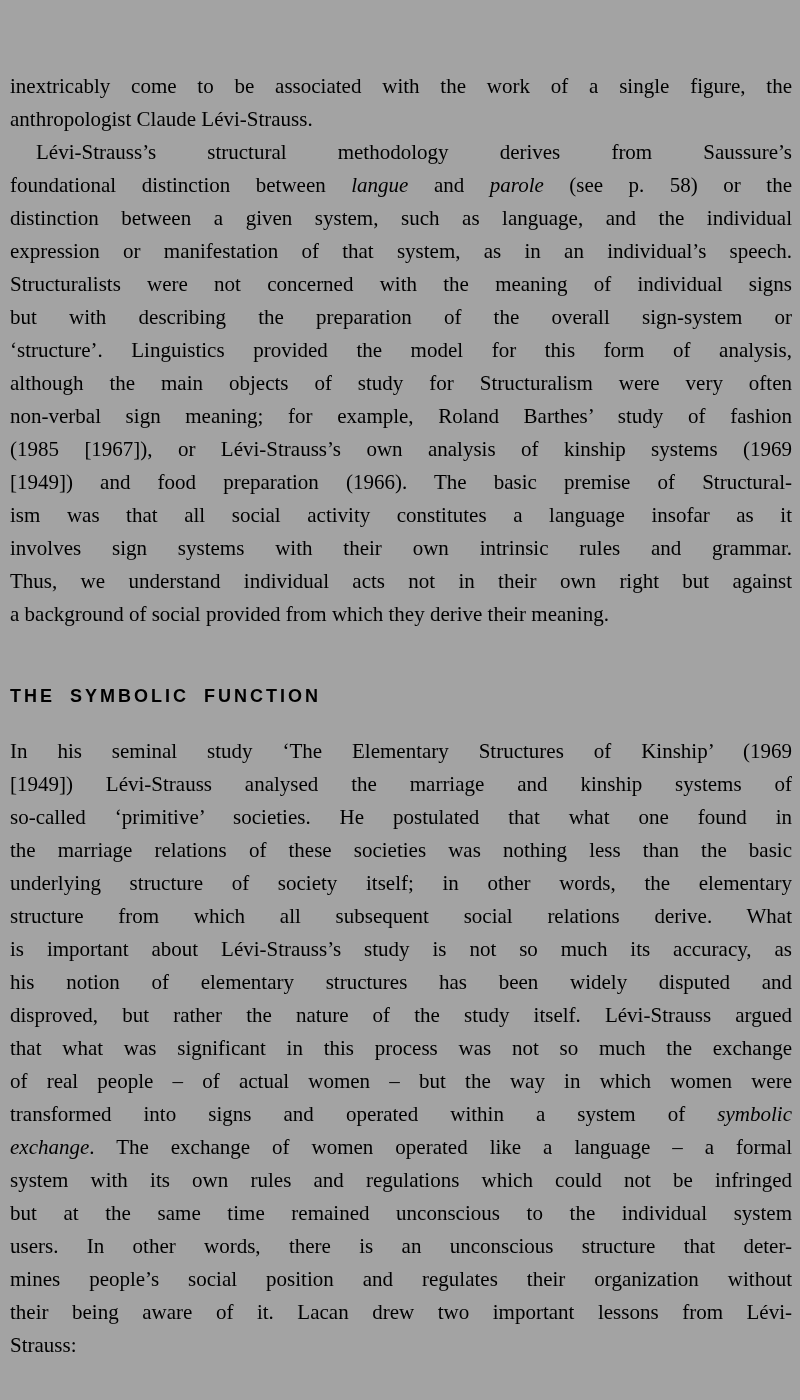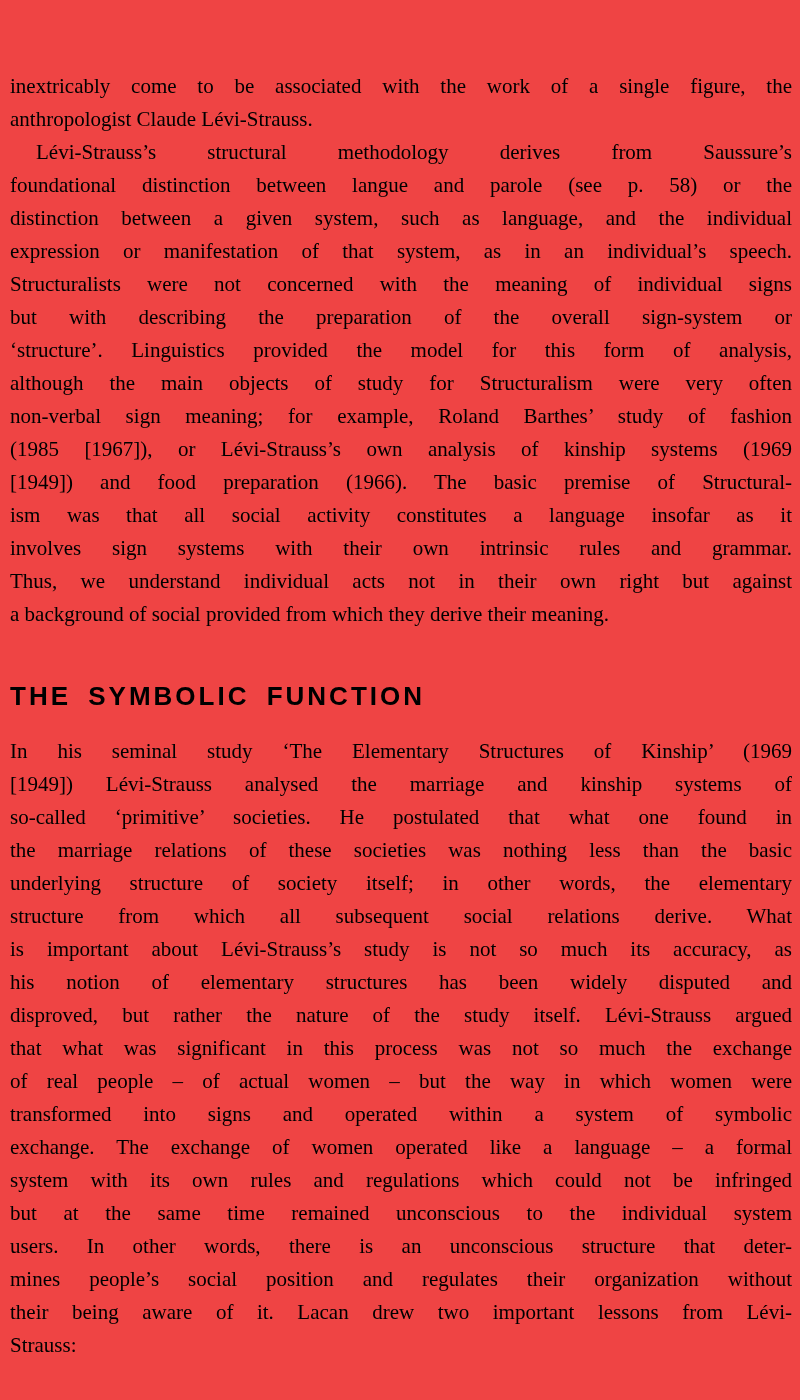--- a/index.html
+++ b/index.html
@@ -1,20 +1,20 @@
 <!DOCTYPE html>
 <html><head>
 <meta charset="utf-8">
 <style>
   html, body { margin: 0; padding: 0; background: #ffffff; }
   .page {
     position: relative;
     width: 800px;
     height: 1400px;
-    background: #ef4444;
+    background: #a3a3a3;
     color: #000000;
     font-family: "Liberation Serif", serif;
     overflow: hidden;
   }
   .body-text {
     position: absolute;
     left: 10px;
     right: 8px;
     top: 70px;
     font-size: 21px;
@@ -22,25 +22,25 @@
   }
   .paragraph { margin: 0; }
   .line {
     height: 33px;
     text-align: justify;
     text-align-last: justify;
     white-space: normal;
   }
   .line.no-just { text-align-last: left; }
   .line.indent { padding-left: 26px; }
-  .it { }
+  .it { font-style: italic; }
   .heading {
     font-family: "Liberation Sans", sans-serif;
     font-weight: 700;
-    font-size: 26px;
+    font-size: 18px;
     line-height: 28px;
     letter-spacing: 3px;
     word-spacing: 7px;
     margin: 51px 0 25px 0;
     color: #000000;
   }
 </style>
 </head>
 <body>
 

